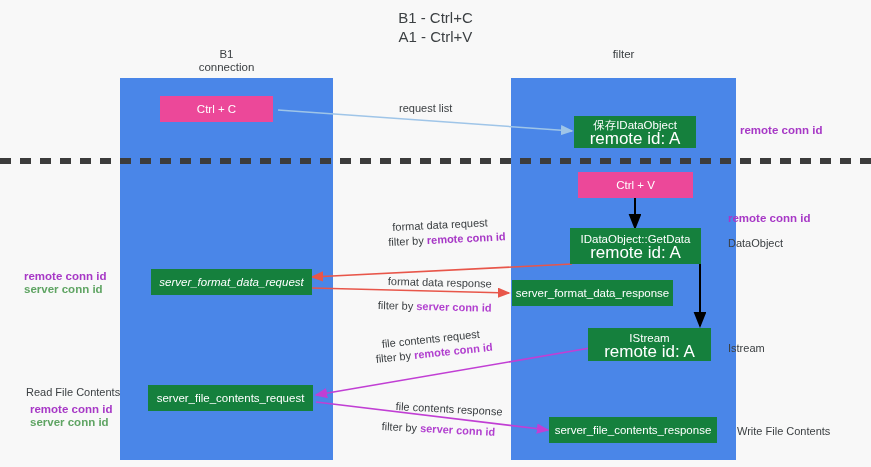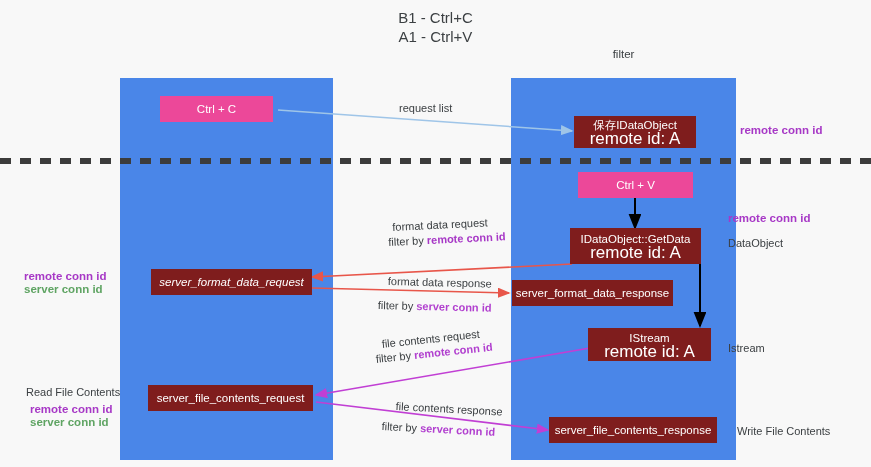--- a/index.html
+++ b/index.html
@@ -31,21 +31,21 @@
   
   .node{
     box-sizing:border-box;
     display:flex;flex-direction:column;
     align-items:center;justify-content:center;
     color:#ffffff;font-size:11.5px;line-height:14px;
     text-align:center;
     padding:2px 4px;
   }
   .node.green{background:#ec4899;}
-  .node.orange{background:#7f1d1d;}
+  .node.orange{background:#15803d;}
   .node .l2{font-size:17px;}
 
   
   .sidelabel{font-size:11.5px;line-height:14px;color:#3c4043;}
   .purple{color:#a738c6;font-weight:bold;}
   .green-t{color:#5fa463;font-weight:bold;}
   .magenta{color:#b13fcf;font-weight:bold;}
 
   
   .caption{
@@ -61,20 +61,24 @@
 </head>
 <body>
 
 <div id="canvas">
 
   <div class="abs title">
     <div>B1 - Ctrl+C</div>
     <div>A1 - Ctrl+V</div>
   </div>
 
+  <div class="abs colhead" style="left:120px;top:48px;width:213px;">
+    <div>B1</div>
+    <div>connection</div>
+  </div>
   <div class="abs colhead" style="left:511px;top:48px;width:225px;">
     <div>filter</div>
   </div>
 
   <div class="abs lane" style="left:120px;top:78px;width:213px;height:382px;"></div>
   <div class="abs lane" style="left:511px;top:78px;width:225px;height:382px;"></div>
 
   <svg width="871" height="467">
     <defs>
       <marker id="ah-blue" markerWidth="9" markerHeight="9" refX="7" refY="3.2" orient="auto" markerUnits="strokeWidth">

